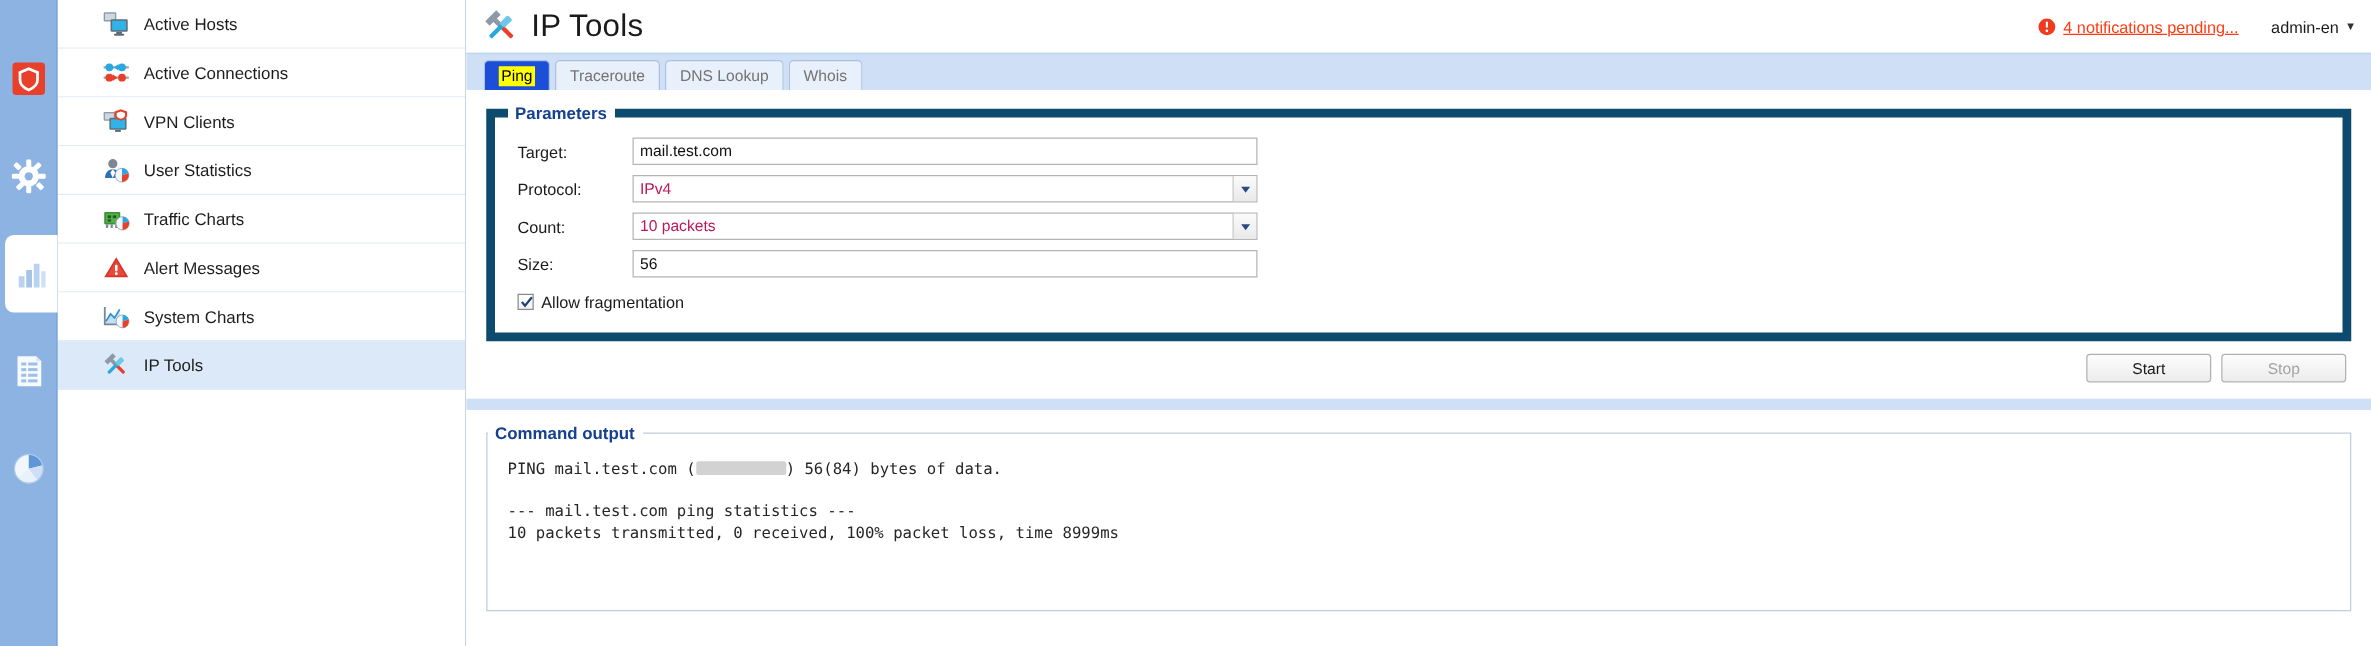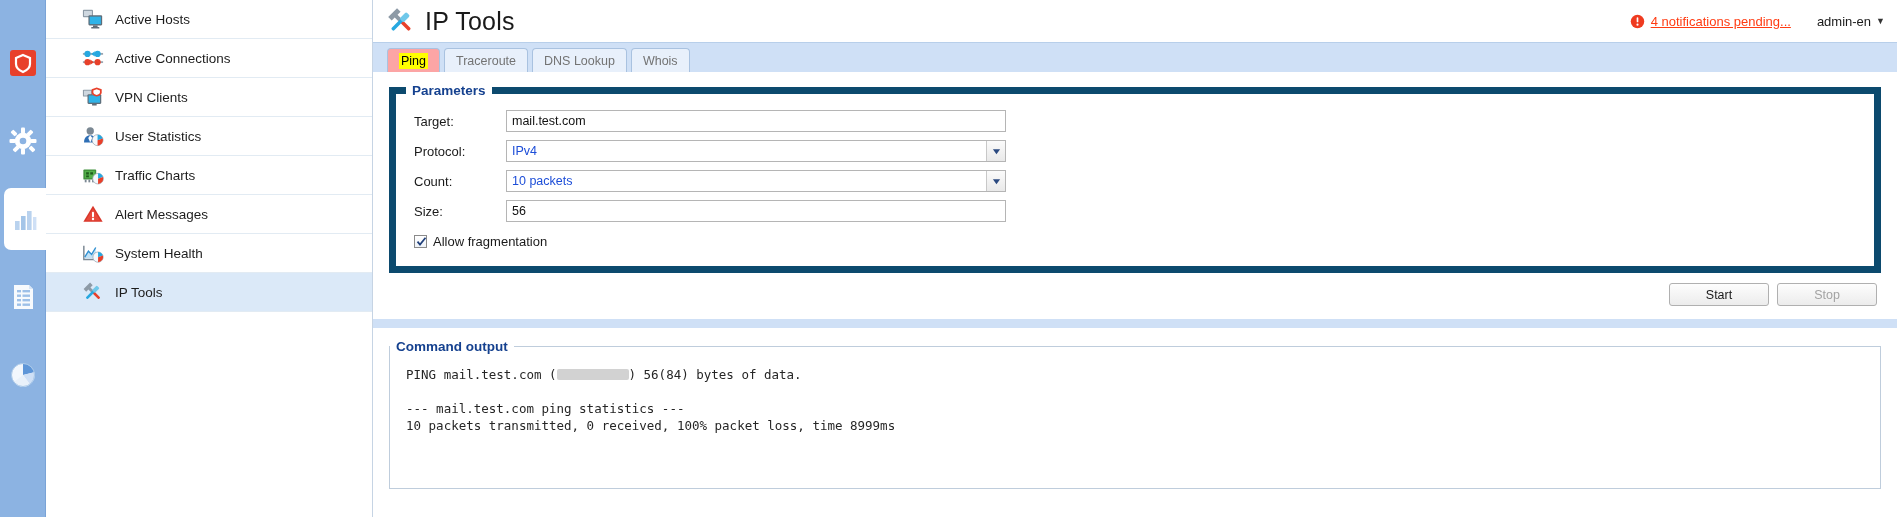--- a/index.html
+++ b/index.html
@@ -104,21 +104,21 @@
     display: flex; align-items: center;
     background: #e8f0fb;
     border: 1px solid #a9c2e0;
     border-bottom: none;
     border-top-left-radius: 4px;
     border-top-right-radius: 4px;
     font-size: 12.5px;
     color: #737373;
     cursor: pointer;
   }
-  .tab.active { background: #fca5a5; color: #000; }
+  .tab.active { background: #1d4ed8; color: #000; }
   .tab .hl { background: #ffff00; padding: 1px 2px; }
 
   
   .content { padding: 0; background: #fff; }
 
   fieldset.panel {
     border: 7px solid #0c4a6e;
     margin: 11px 16px 0 16px;
     padding: 0 0 10px 0;
     background: #fff;
@@ -150,21 +150,21 @@
     padding: 0 5px;
     outline: none;
   }
   .sel-wrap { position: relative; width: 500px; height: 22px; }
   .sel {
     width: 500px; height: 22px;
     border: 1px solid #b5b5b5;
     background: #fff;
     display: flex; align-items: center;
     padding-left: 5px;
-    font-size: 12.5px; color: #1d4ed8;
+    font-size: 12.5px; color: #be185d;
     cursor: pointer;
   }
   .sel-btn {
     position: absolute; right: 1px; top: 1px;
     width: 19px; height: 20px;
     background: linear-gradient(#fbfbfb,#e9e9e9);
     border-left: 1px solid #c8c8c8;
     display: flex; align-items: center; justify-content: center;
   }
   .chev { width: 9px; height: 9px; display: block; }
@@ -376,21 +376,21 @@
 
     <div class="menu-item">
       <svg class="menu-ico" viewBox="0 0 24 24">
         <path d="M2 4 L2 19 L15 19" fill="none" stroke="#7b8893" stroke-width="1.6"></path>
         <path d="M3 16.5 L7 10 L10.5 13.5 L15 6 L15 18 L3 18 Z" fill="#bfe0f5"></path>
         <path d="M3 16.5 L7 10 L10.5 13.5 L15 6" fill="none" stroke="#2f8fd0" stroke-width="1.5"></path>
         <circle cx="17.5" cy="16.5" r="5.6" fill="#f4f8fc" stroke="#9aa6b2" stroke-width=".8"></circle>
         <path d="M17.5 16.5 L17.5 10.9 A5.6 5.6 0 0 1 22.7 14.8 Z" fill="#27a8e0"></path>
         <path d="M17.5 16.5 L22.7 14.8 A5.6 5.6 0 0 1 17.5 22.1 Z" fill="#e8402a"></path>
       </svg>
-      <span class="menu-label">System Health</span>
+      <span class="menu-label">System Charts</span>
     </div>
 
     <div class="menu-item selected">
       <svg class="menu-ico" viewBox="0 0 24 24">
         <g transform="rotate(-45 12 12)">
           <rect x="10.6" y="11" width="2.8" height="11" rx="1" fill="#e8402a"></rect>
           <path d="M7 2.5 L17 2.5 L17 6.5 L13.6 6.5 L13.6 11.5 L10.4 11.5 L10.4 6.5 L7 6.5 Z" fill="#8d9aa6"></path>
         </g>
         <g transform="rotate(45 12 12)">
           <rect x="10.6" y="11" width="2.8" height="11" rx="1" fill="#27a8e0"></rect>

